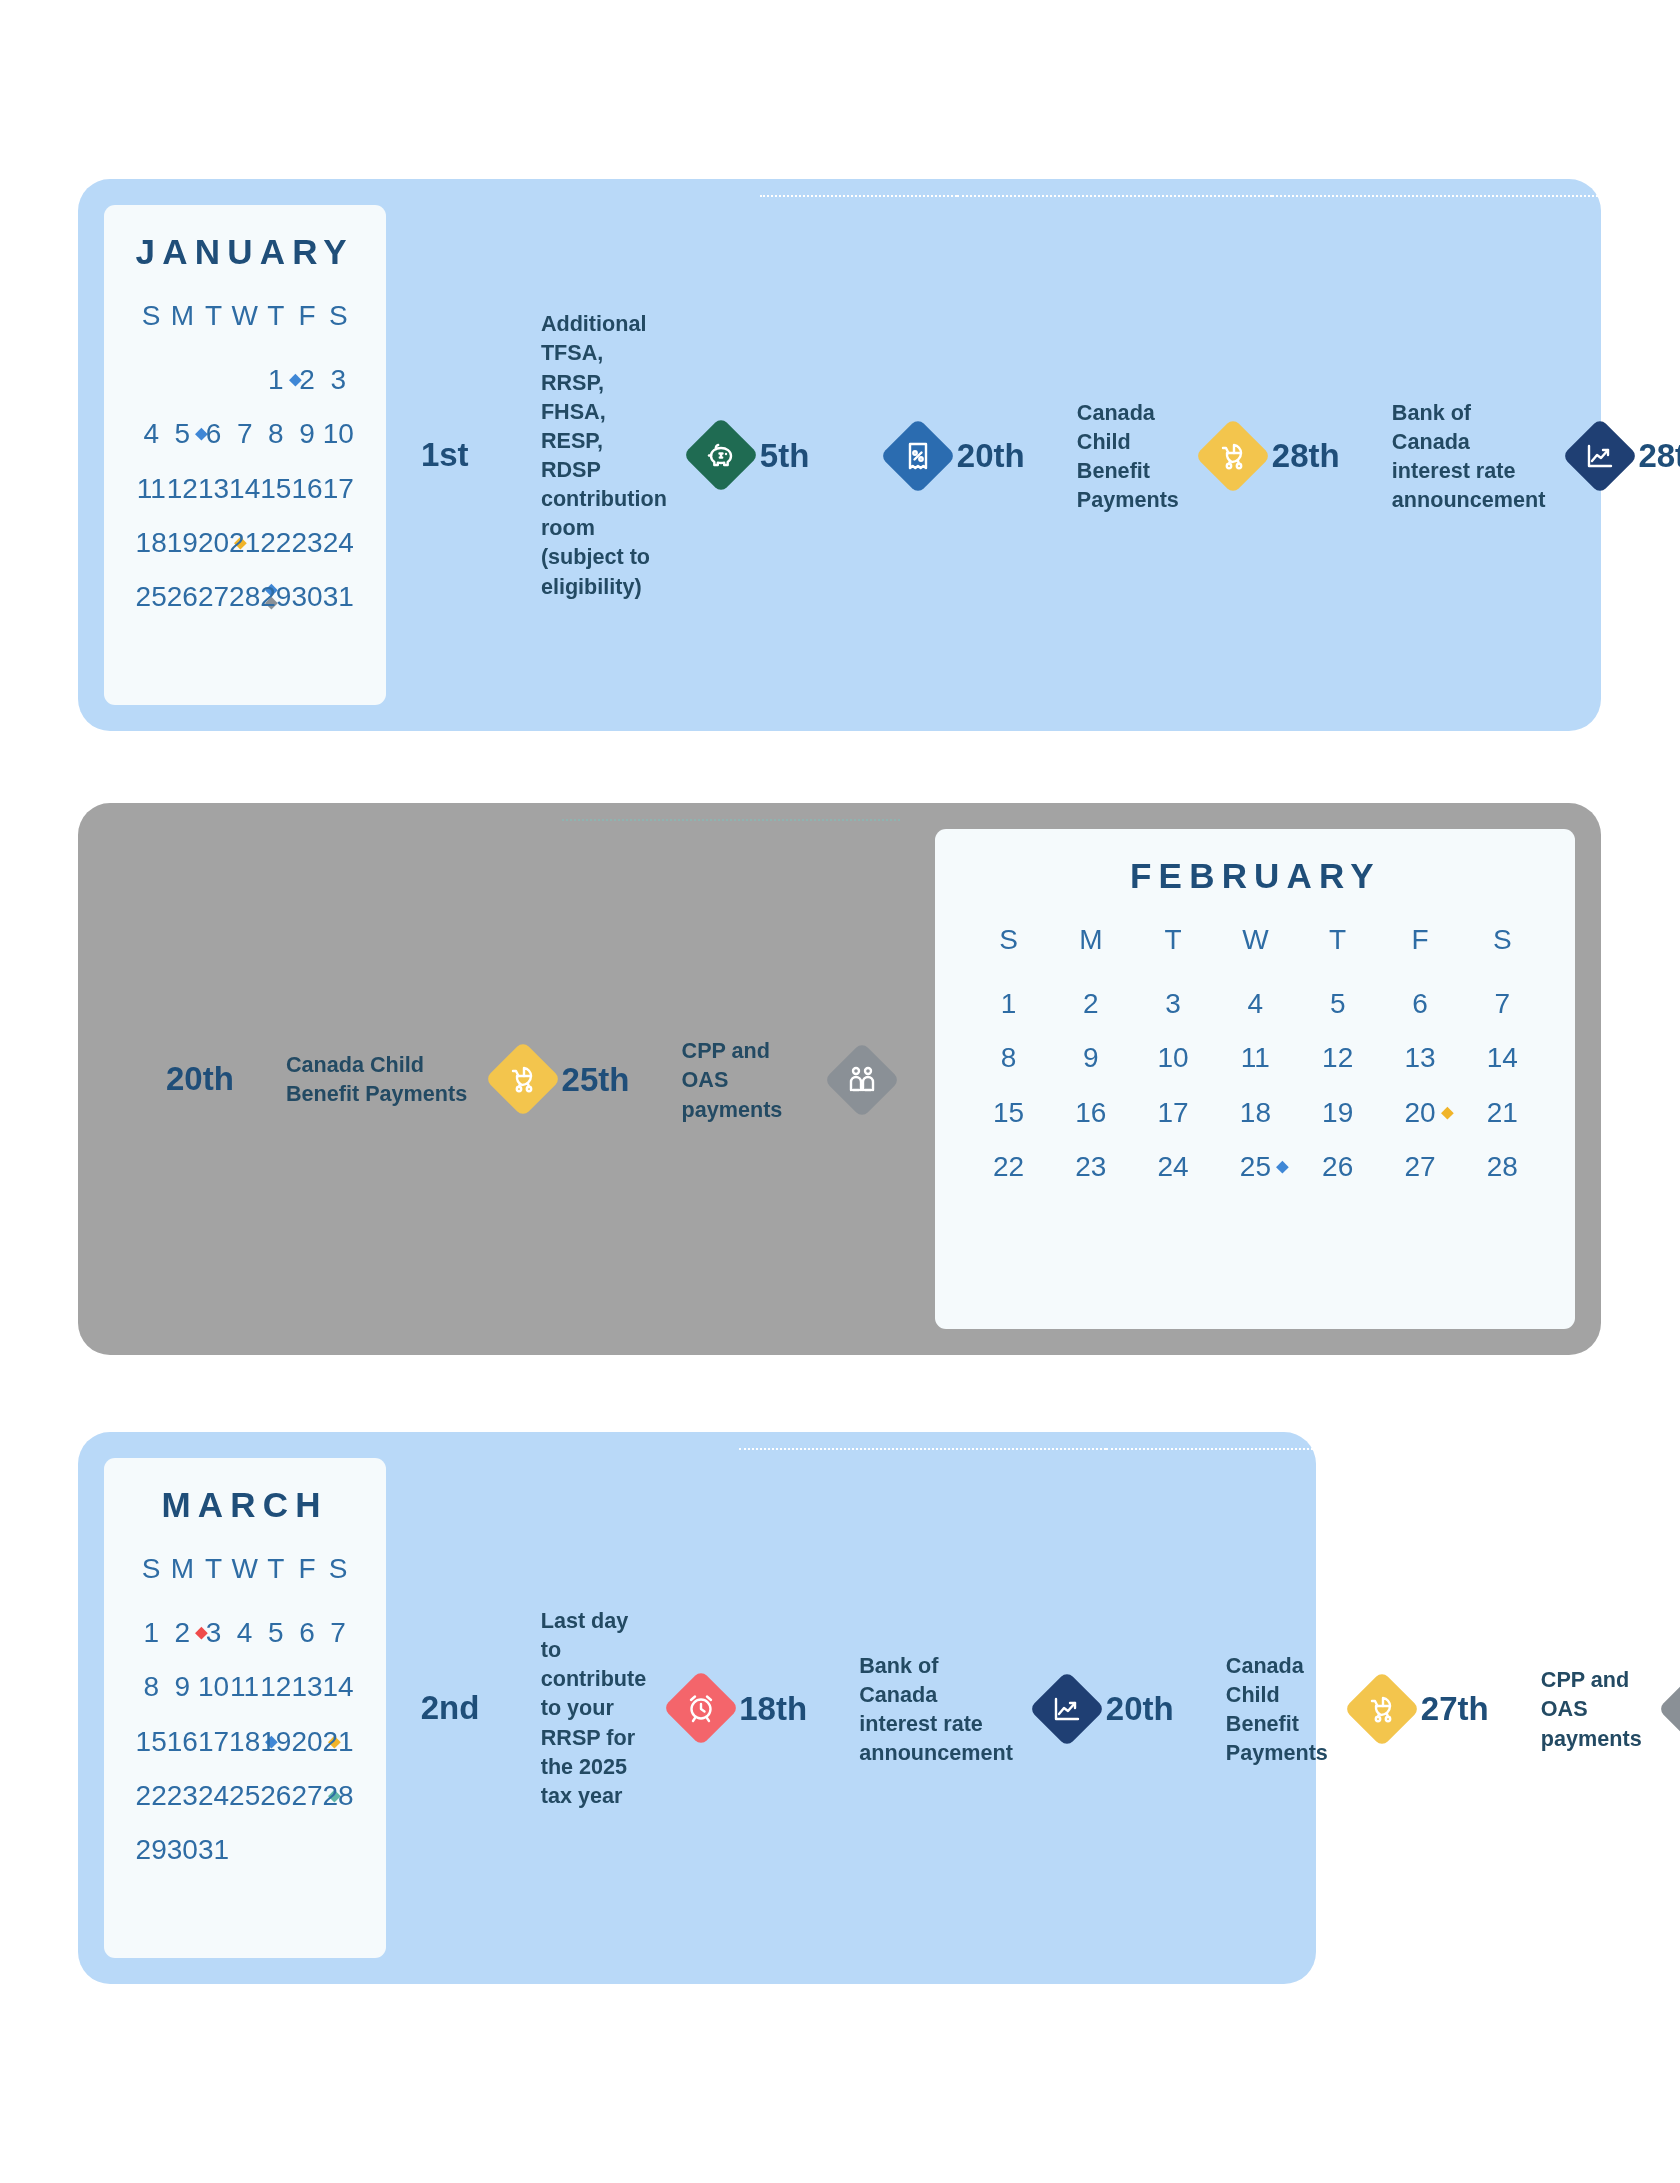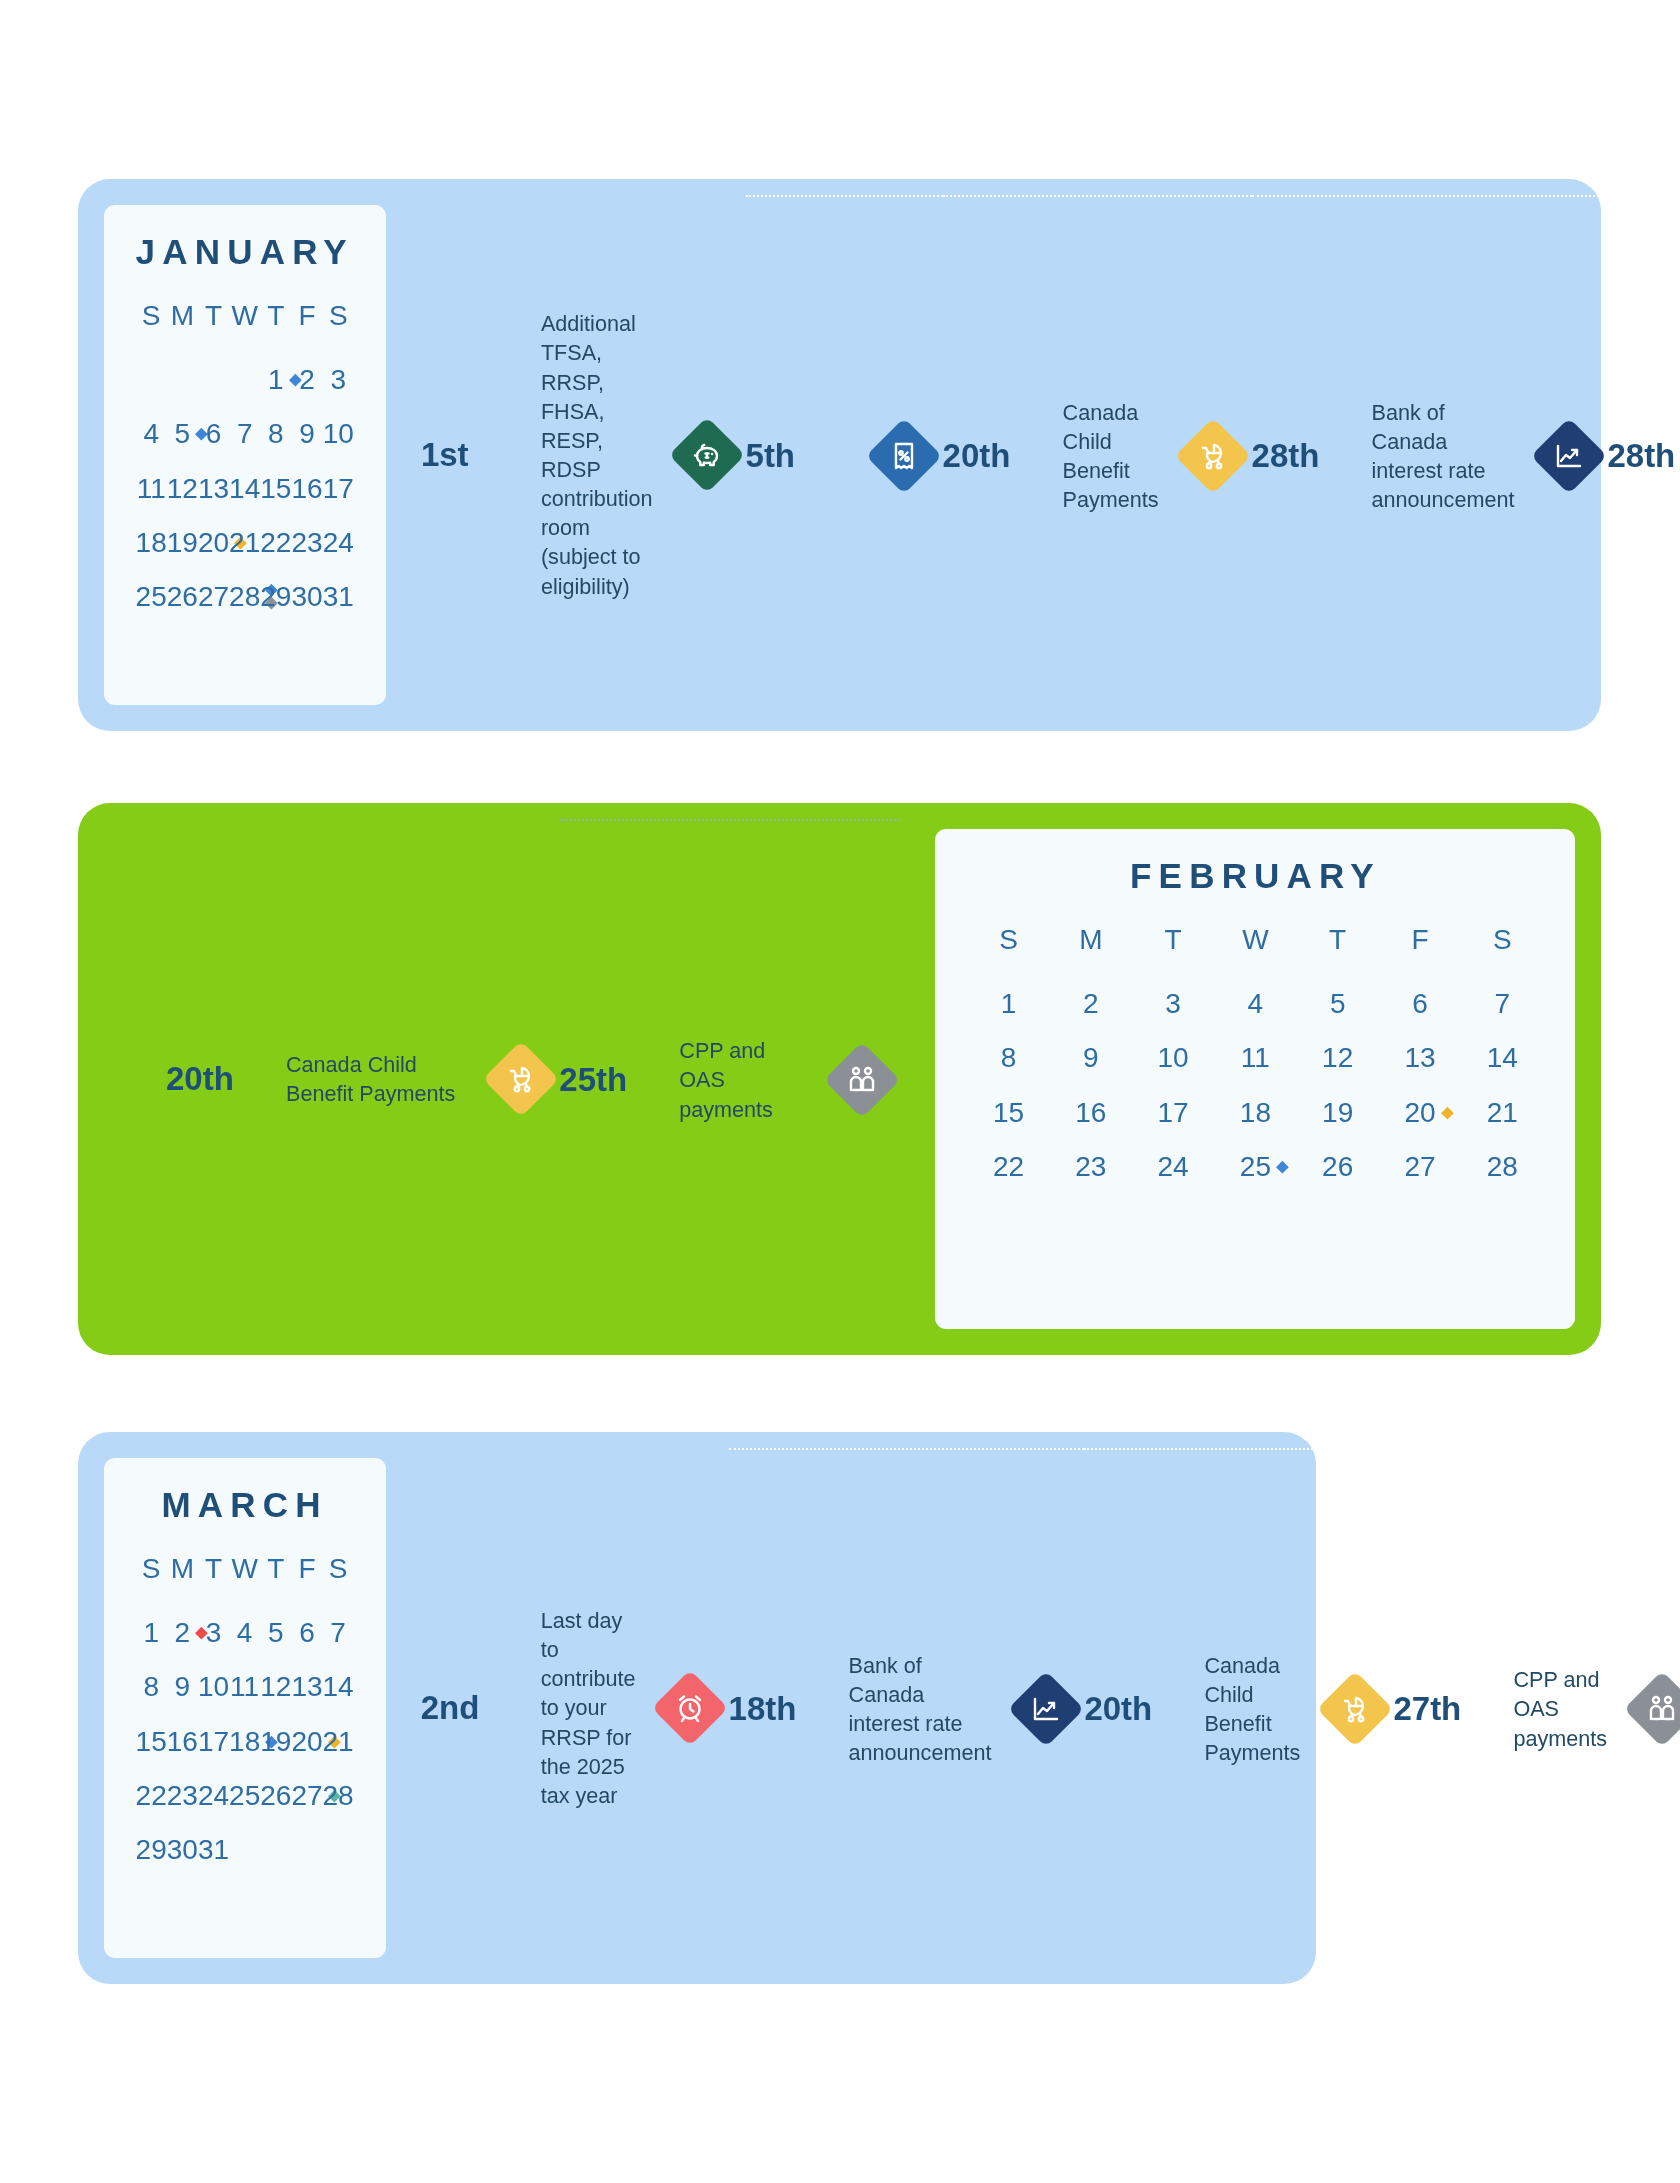--- a/index.html
+++ b/index.html
@@ -20,21 +20,21 @@
     padding: 0;
     box-sizing: border-box;
   }
   .month-card {
     position: absolute;
     border-radius: 32px;
     display: flex;
     box-sizing: border-box;
   }
   .card-blue { background: #b9d9f8; }
-  .card-green { background: #84cc16; }
+  .card-green { background: #a3a3a3; }
 
   
   .cal-panel {
     background: #f5fafc;
     border-radius: 11px;
     box-sizing: border-box;
     padding: 27px 32px 32px 32px;
   }
   .cal-title {
     text-align: center;
@@ -100,21 +100,21 @@
   .ev-day {
     color: #1f4e79;
     font-weight: bold;
     font-size: 33px;
     width: 120px;
     flex: 0 0 120px;
     text-align: left;
   }
   .ev-text {
     color: #234a63;
-    font-weight: normal;
+    font-weight: bold;
     font-size: 21.6px;
     line-height: 1.35;
     flex: 1;
     padding-right: 16px;
   }
   .ev-icon {
     flex: 0 0 77px;
     height: 77px;
     display: flex;
     align-items: center;

